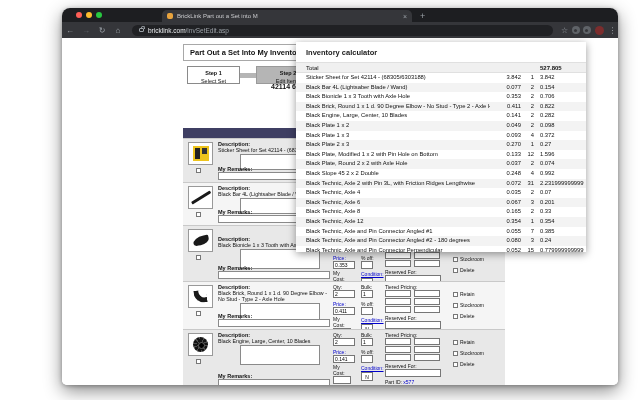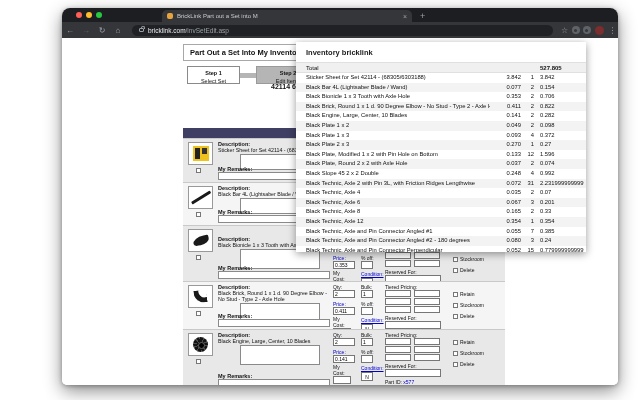--- a/index.html
+++ b/index.html
@@ -434,21 +434,21 @@
       <label class="chk chk-del">
         <input type="checkbox" class="cbx" style="">
         <span>Delete</span>
       </label>
     </div>
   </div>
 </div>
       </div>
 
       <div class="calc">
-        <div class="calc-title">Inventory bricklink</div>
+        <div class="calc-title">Inventory calculator</div>
         <div class="calc-header">
           <span class="c-name">Total</span>
           <span class="c-total">527.805</span>
         </div>
         <div>
   <div class="calc-row">
     <span class="c-name">Sticker Sheet for Set 42114 - (68305/6303188)</span>
     <span class="c-price">3.842</span>
     <span class="c-qty">1</span>
     <span class="c-total">3.842</span>

